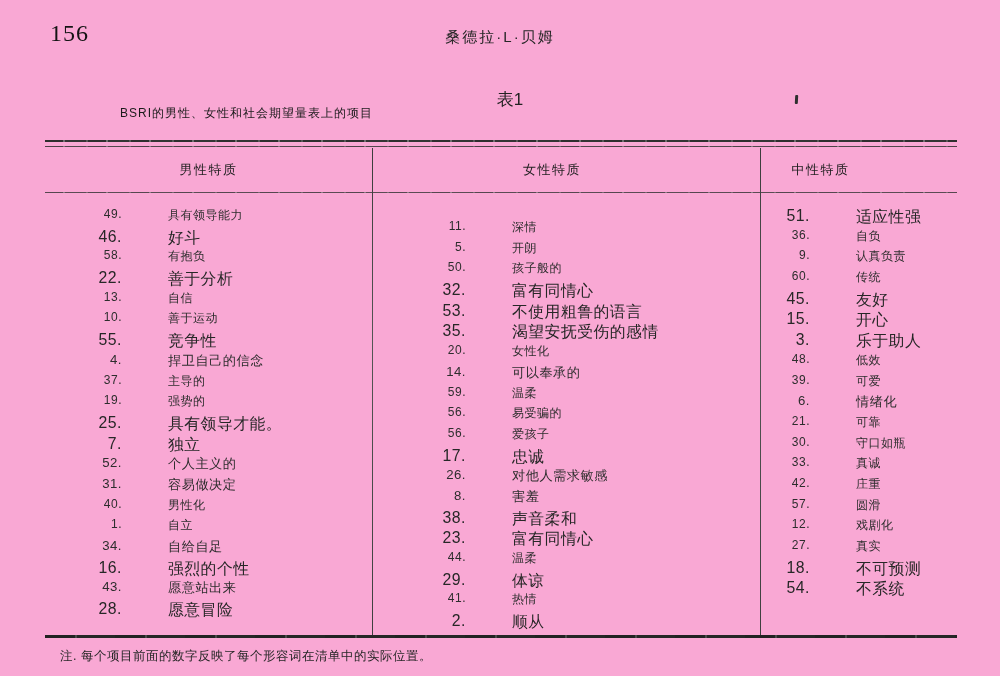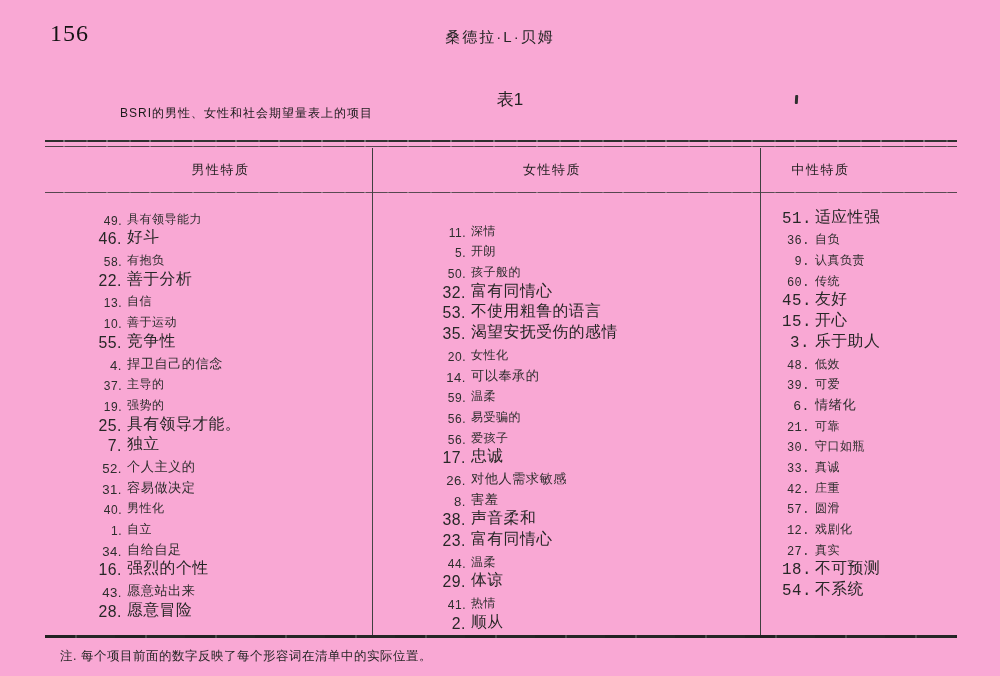--- a/index.html
+++ b/index.html
@@ -92,39 +92,40 @@
   .col-header {
     position: absolute;
     top: 8px; height: 44px;
     display: flex;
     align-items: center;
     justify-content: center;
     font-size: 13px;
     letter-spacing: 1.5px;
     color: #1e1e1e;
   }
-  .col-header.c1 { left: 12px;     width: 327px; }
+  .col-header.c1 { left: 0;     width: 327px; }
   .col-header.c2 { left: 327px; width: 388px; padding-right: 28px; }
   .col-header.c3 { left: 715px; width: 197px; padding-right: 76px; }
 
   .col-body {
     position: absolute;
     top: 52px; height: 443px;
     padding-top: 15px;
   }
   .col-body.c1 { left: 0;     width: 327px; padding-left: 49px; }
   .col-body.c2 { left: 327px; width: 388px; padding-left: 66px; margin-top: 12px; }
-  .col-body.c3 { left: 715px; width: 197px; padding-left: 22px; font-family: Liberation Mono, monospace; }
+  .col-body.c3 { left: 715px; width: 197px; padding-left: 22px; }
 
   .item {
     display: flex;
-    align-items: flex-end;
+    align-items: flex-start;
     height: 20.7px;
     white-space: nowrap;
     color: #2d2d2d;
+    gap: 41px;
   }
   .item .num {
     display: inline-block;
     width: 28px;
     text-align: right;
     flex: 0 0 28px;
     margin-right: 5px;
   }
   .item.sm { font-size: 12px;   letter-spacing: .5px; }
   .item.md { font-size: 13.2px; letter-spacing: .5px; }

